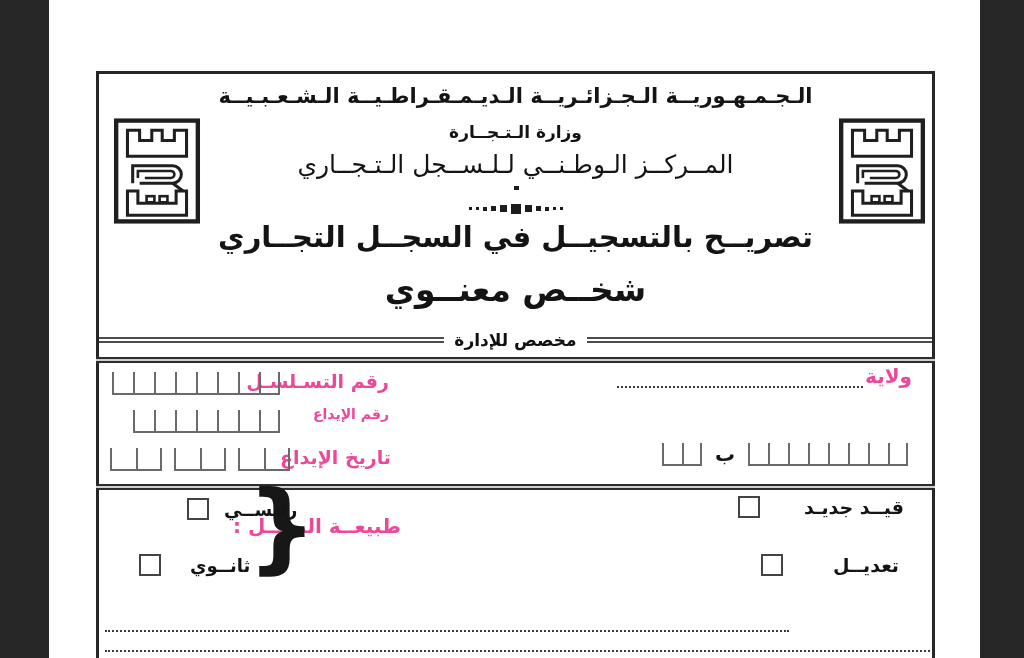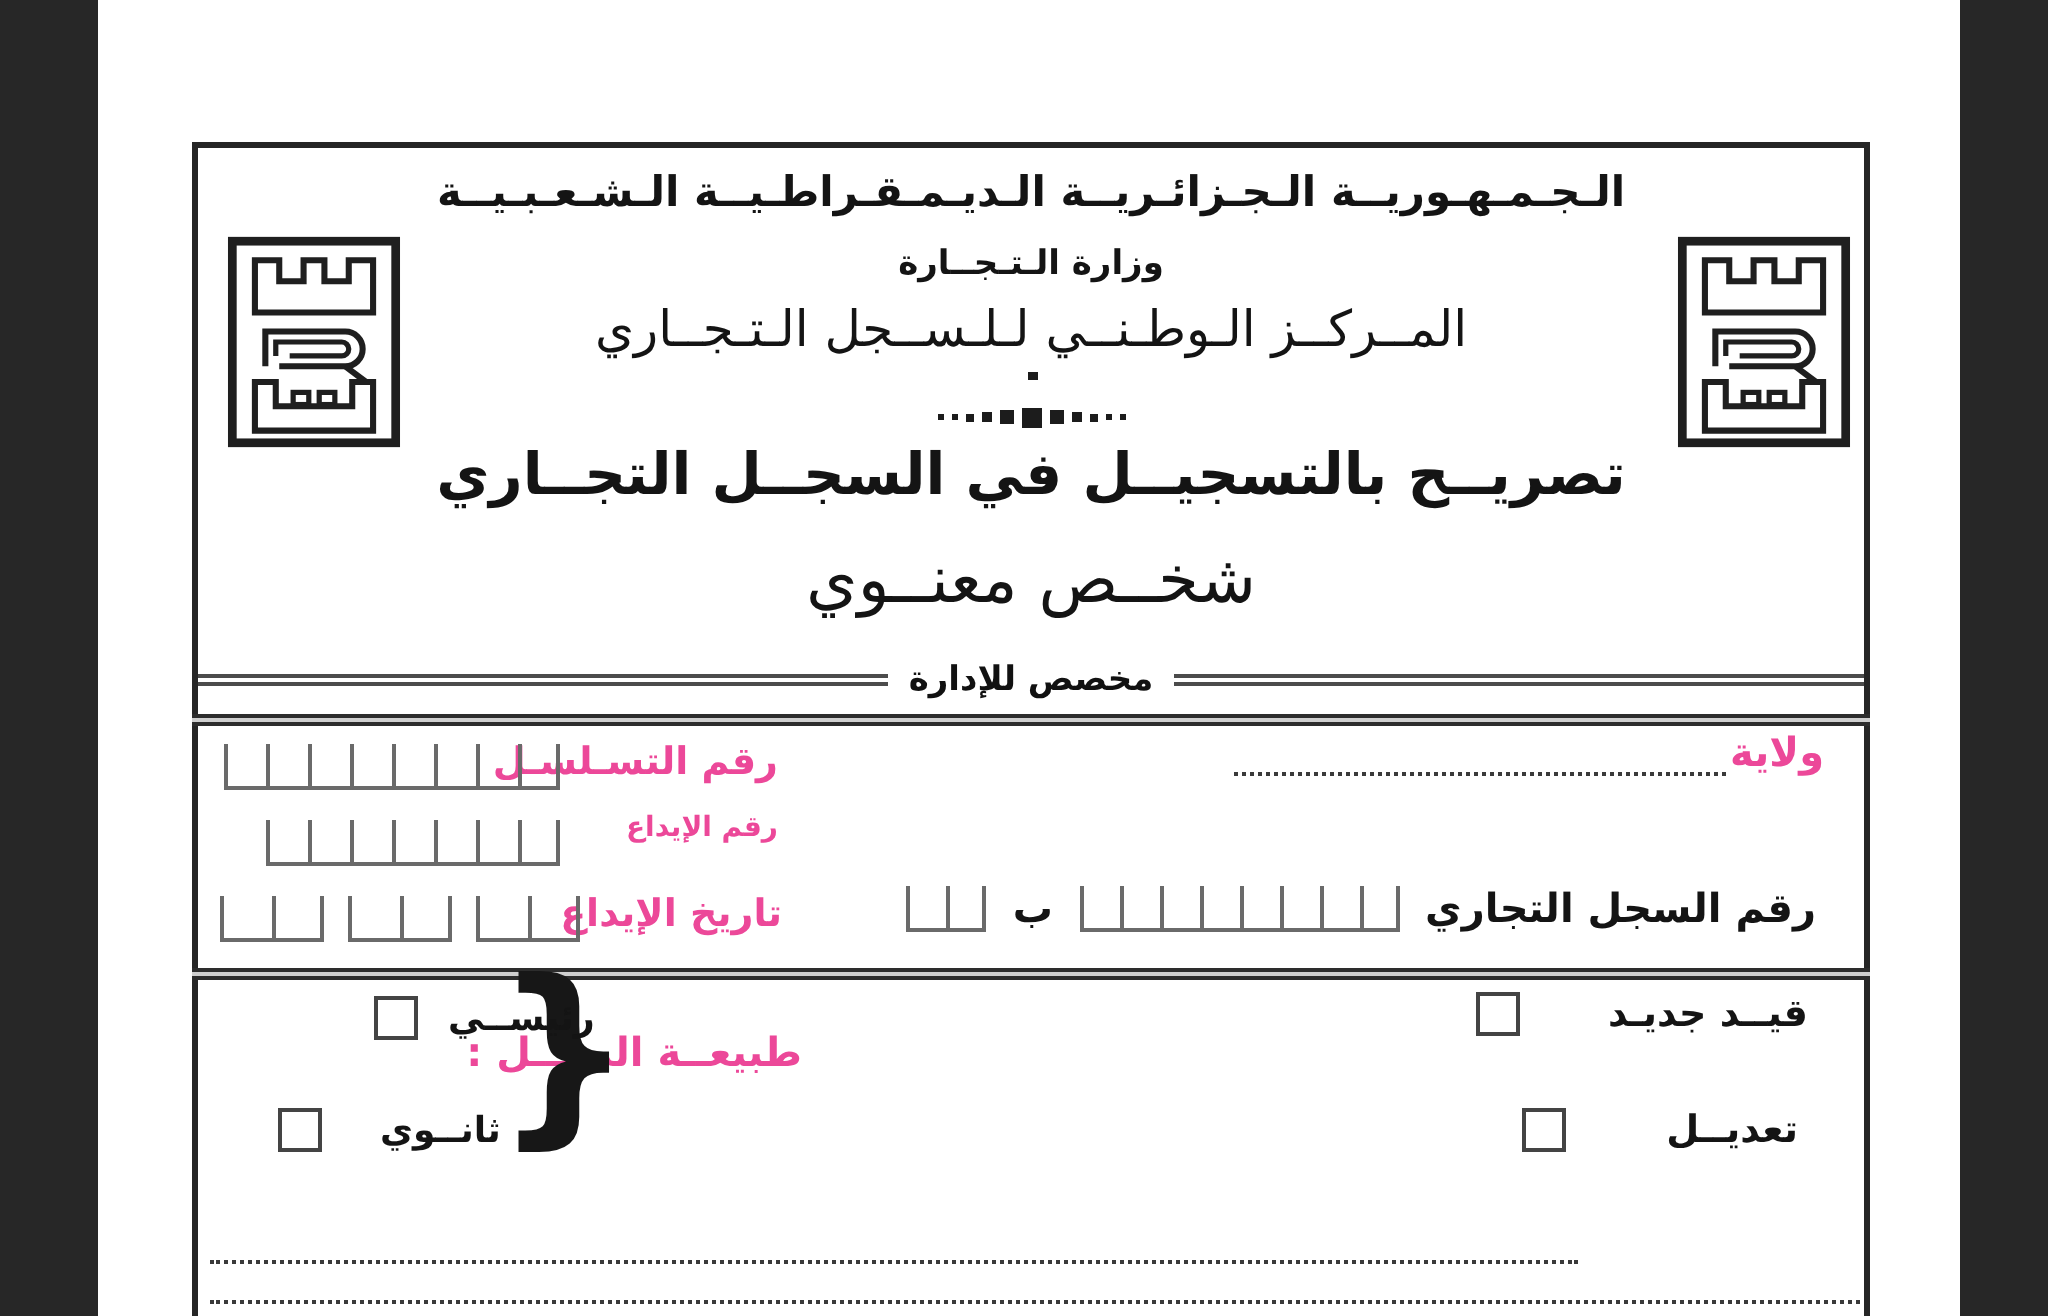--- a/index.html
+++ b/index.html
@@ -10,21 +10,21 @@
 
   .frame { position:absolute; left:47px; top:71px; width:839px; height:640px;
            border:3px solid #262626; direction:rtl; }
 
   
   .hdr { position:absolute; left:0; right:0; text-align:center; color:#141414; white-space:nowrap; }
   .republic { top:10px;  font-size:21px; font-weight:bold; }
   .ministry { top:48px;  font-size:17px; font-weight:bold; }
   .center   { top:76px;  font-size:25px; font-weight:normal; }
   .title    { top:146px; font-size:29px; font-weight:bold; }
-  .subtitle { top:196px; font-size:33px; font-weight:normal; letter-spacing:1px; }
+  .subtitle { top:196px; font-size:33px; font-weight:bold; letter-spacing:1px; }
 
   .ornament { position:absolute; left:0; right:0; top:124px; text-align:center; height:14px; }
   .orn-dot  { display:inline-block; background:#1c1c1c; margin:0 2px; vertical-align:middle; }
   .orn-top  { position:absolute; left:50%; top:112px; width:5px; height:4px; margin-left:-2px; background:#1c1c1c; }
 
   .logo { position:absolute; top:44px; width:88px; height:106px; }
   .logo-left  { left:14px; }
   .logo-right { left:739px; }
 
   
@@ -148,21 +148,20 @@
           <span class="comb-cell"></span>
           <span class="comb-cell"></span>
         </span>
         <span class="comb-group">
           <span class="comb-cell"></span>
           <span class="comb-cell"></span>
         </span>
       </div>
 
     <div class="check-row" style="right:24px; top:368px; gap:13px;">
-      <span class="lbl-inline" style="font-size:20px;">رقم السجل التجاري</span>
       <span class="comb slim" style="position:static;">
           <span class="comb-group">
             <span class="comb-cell"></span>
             <span class="comb-cell"></span>
             <span class="comb-cell"></span>
             <span class="comb-cell"></span>
             <span class="comb-cell"></span>
             <span class="comb-cell"></span>
             <span class="comb-cell"></span>
             <span class="comb-cell"></span>

